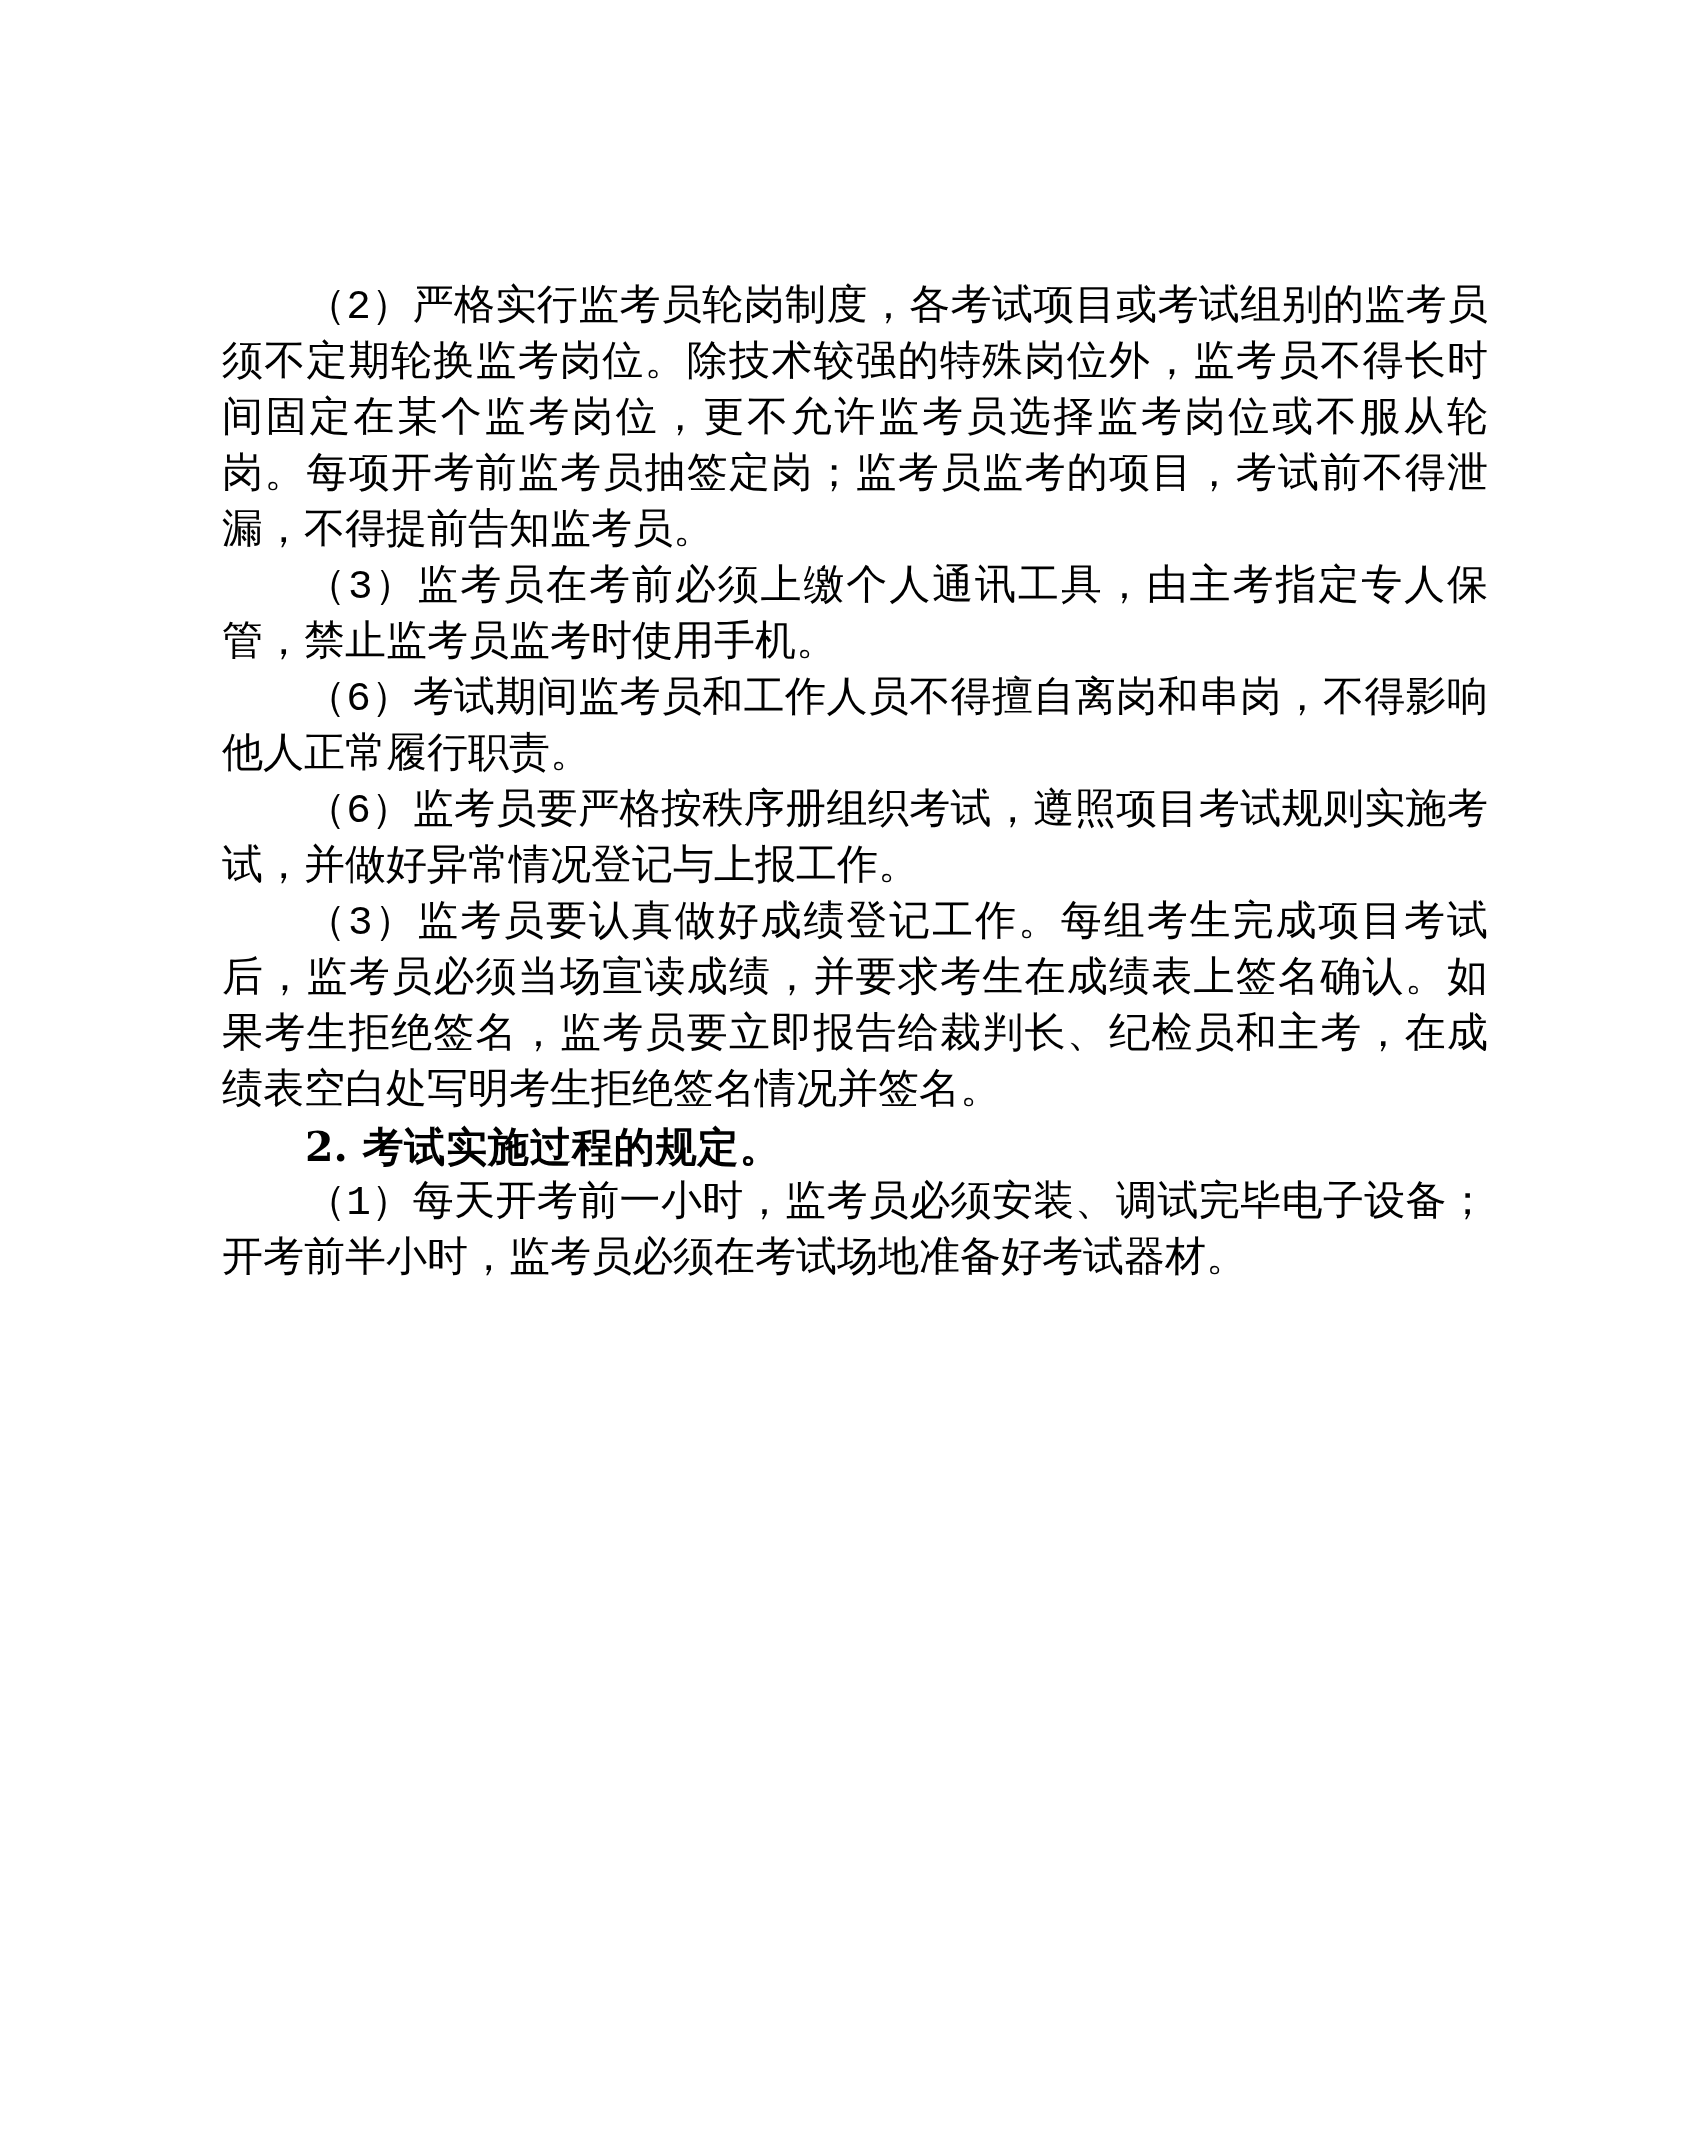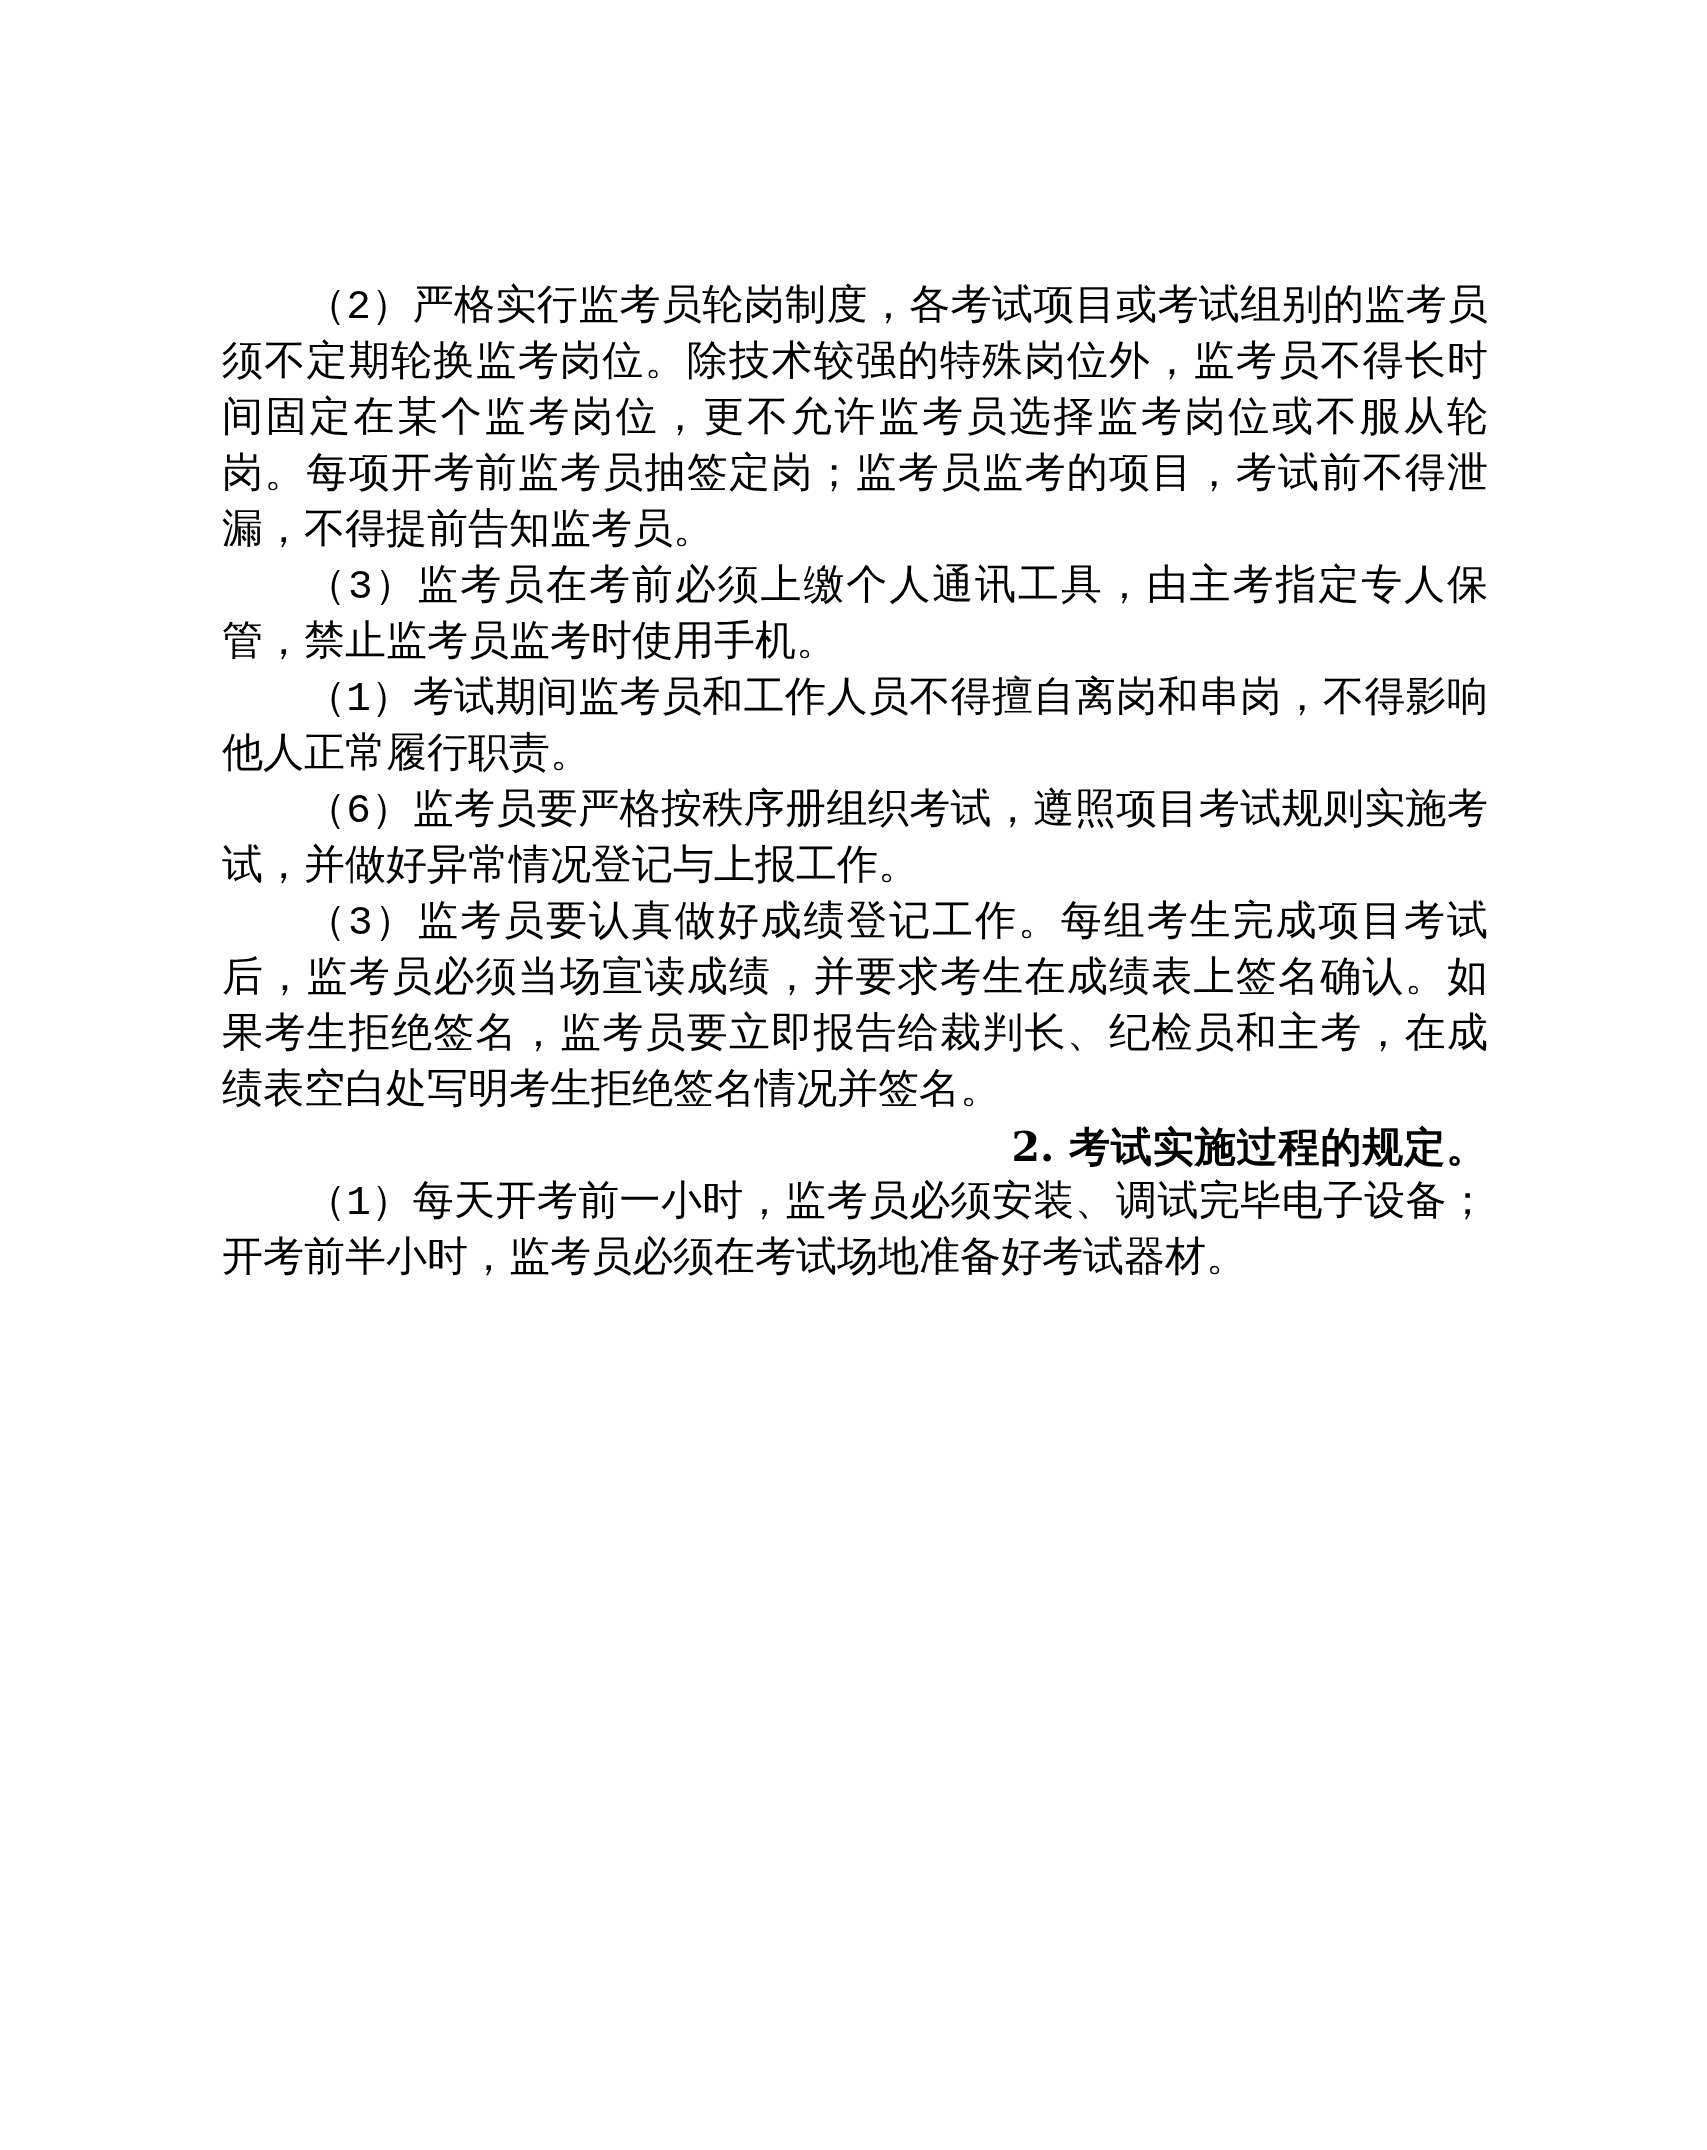--- a/index.html
+++ b/index.html
@@ -46,21 +46,21 @@
     text-indent: 83px;
   }
 
   
   .heading {
     font-size: 41px;
     line-height: 56px;
     font-weight: 700;
     margin: 0;
     text-indent: 83px;
-    text-align: right;
+    text-align: left;
     letter-spacing: 0.9px;
     font-family: "DejaVu Serif", "Liberation Serif", serif;
   }
 
   .heading .hnum {
     font-weight: 700;
     letter-spacing: 0;
     margin-right: 14.6px;
   }
 </style>
@@ -69,21 +69,21 @@
 
 <div id="page">
 
   <div id="body-block">
 
     <p class="para indent">（2）严格实行监考员轮岗制度，各考试项目或考试组别的监考员须不定期轮换监考岗位。除技术较强的特殊岗位外，监考员不得长时间固定在某个监考岗位，更不允许监考员选择监考岗位或不服从轮岗。每项开考前监考员抽签定岗；监考员监考的项目，考试前不得泄漏，不得提前告知监考员。</p>
 
     <p class="para indent">（3）监考员在考前必须上缴个人通讯工具，由主考指定专人保管，禁止监考员监考时使用手机。</p>
 
 
-    <p class="para indent">（1）考试期间监考员和工作人员不得擅自离岗和串岗，不得影响他人正常履行职责。</p>
+    <p class="para indent">（6）考试期间监考员和工作人员不得擅自离岗和串岗，不得影响他人正常履行职责。</p>
 
     <p class="para indent">（6）监考员要严格按秩序册组织考试，遵照项目考试规则实施考试，并做好异常情况登记与上报工作。</p>
 
     <p class="para indent">（3）监考员要认真做好成绩登记工作。每组考生完成项目考试后，监考员必须当场宣读成绩，并要求考生在成绩表上签名确认。如果考生拒绝签名，监考员要立即报告给裁判长、纪检员和主考，在成绩表空白处写明考生拒绝签名情况并签名。</p>
 
 
     <p class="heading"><span class="hnum">2.</span><span>考试实施过程的规定。</span></p>
 
     <p class="para indent">（1）每天开考前一小时，监考员必须安装、调试完毕电子设备；开考前半小时，监考员必须在考试场地准备好考试器材。</p>
 

